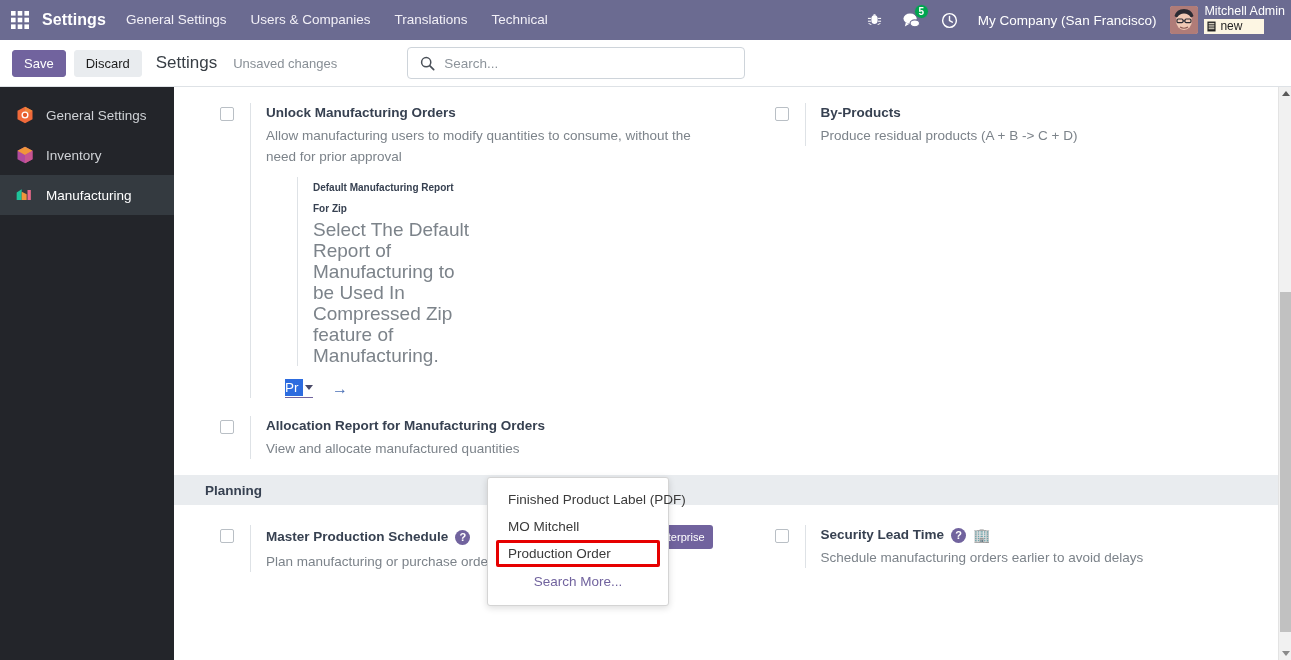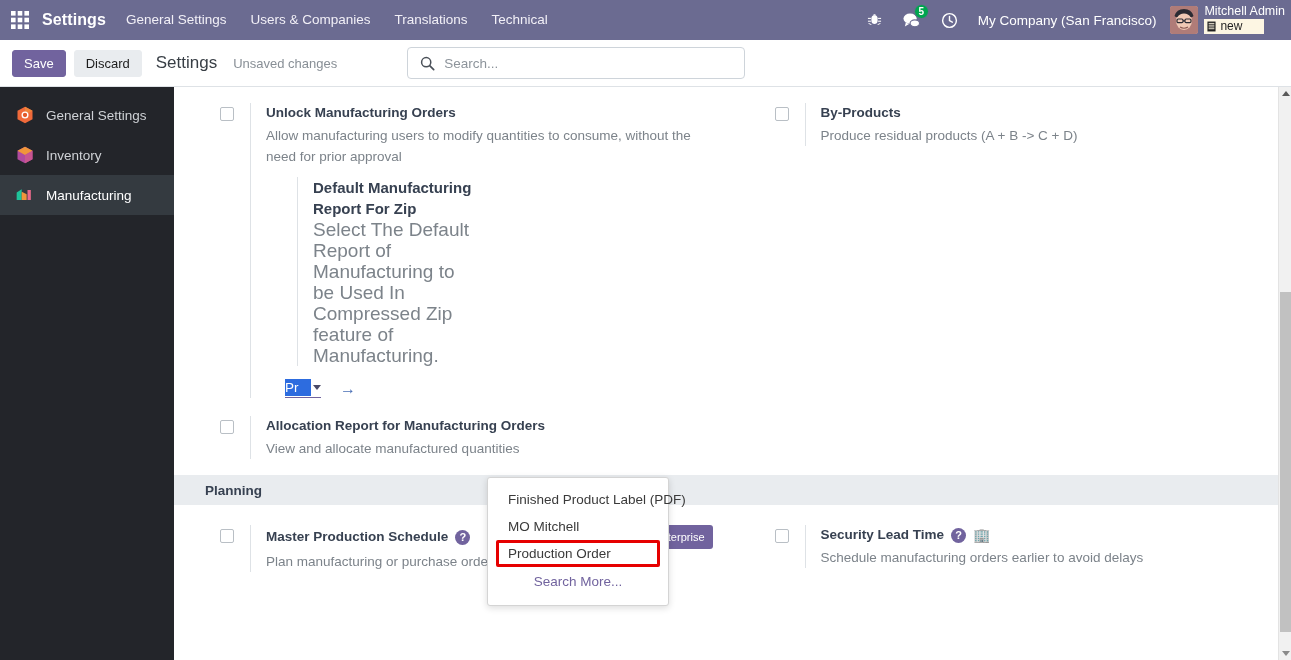--- a/index.html
+++ b/index.html
@@ -179,38 +179,38 @@
   }
   .company-icon { font-size: 14px; line-height: 1; cursor: pointer; }
 
   
   .sub-setting {
     margin-left: 31px; margin-top: 10px;
     border-left: 1px solid #dee2e6; padding-left: 15px;
     width: 175px;
   }
   .sub-title {
-    font-size: 15px; font-weight: 700; color: #374151;
+    font-size: 10px; font-weight: 700; color: #374151;
     line-height: 21px;
   }
   .sub-desc {
     font-size: 19px; color: #7c838a; line-height: 21px;
   }
   .field-row {
     display: flex; align-items: center;
     margin-top: 13px; padding-left: 19px;
   }
   .m2o-box {
     position: relative; display: inline-flex; align-items: center;
     border-bottom: 1px solid #71639e; padding-bottom: 1px;
   }
   .m2o-input {
     font-size: 13.5px; font-family: inherit;
     color: #1f2933; background: #2d6cdf;
-    border: none; outline: none; width: 26px;
+    border: none; outline: none; width: 18px;
     padding: 0; margin: 0; line-height: 17px;
     -webkit-text-fill-color: #ffffff; caret-color: #2d6cdf;
   }
   .m2o-caret {
     width: 0; height: 0; margin-left: 2px;
     border-left: 4px solid transparent;
     border-right: 4px solid transparent;
     border-top: 5px solid #4a4a68; cursor: pointer;
   }
   .m2o-arrow {

